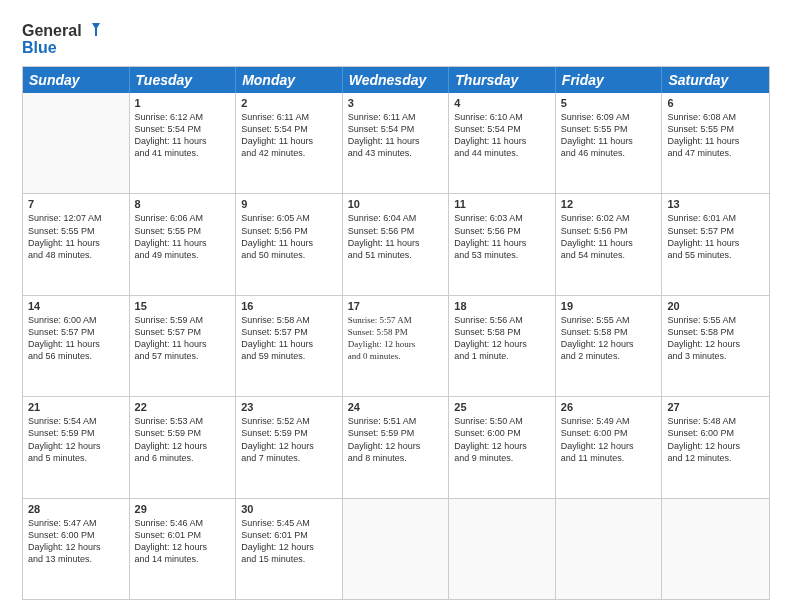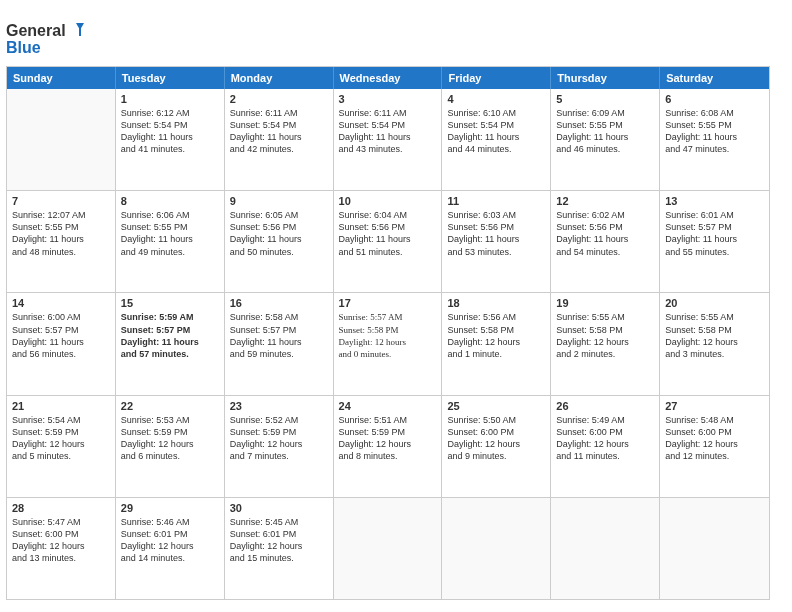--- a/index.html
+++ b/index.html
@@ -6,21 +6,21 @@
     body {
       width: 792px;
       height: 612px;
       background: #fff;
       font-family: Arial, sans-serif;
       overflow: hidden;
     }
     .page {
       width: 792px;
       height: 612px;
-      padding: 18px 22px 12px 6px;
+      padding: 18px 22px 12px 22px;
       display: flex;
       flex-direction: column;
     }
     .header {
       display: flex;
       align-items: flex-start;
       justify-content: space-between;
       margin-bottom: 8px;
     }
     .logo {
@@ -51,25 +51,26 @@
       flex-direction: column;
       border: 1px solid #ccc;
     }
     .cal-header-row {
       display: grid;
       grid-template-columns: repeat(7, 1fr);
       background: #2176c7;
     }
     .cal-header-cell {
       color: #fff;
-      font-size: 11px;
+      font-size: 14px;
       font-weight: bold;
       padding: 5px 6px;
       text-align: left;
       border-right: 1px solid #4a94d8;
+      font-style: italic;
     }
     .cal-header-cell:last-child { border-right: none; }
     .cal-body {
       flex: 1;
       display: flex;
       flex-direction: column;
     }
     .cal-week {
       flex: 1;
       display: grid;
@@ -120,22 +121,22 @@
       <div class="title-location"></div>
     </div>
   </div>
 
   <div class="calendar">
     <div class="cal-header-row">
     <div class="cal-header-cell">Sunday</div>
         <div class="cal-header-cell">Tuesday</div>
         <div class="cal-header-cell">Monday</div>
         <div class="cal-header-cell">Wednesday</div>
+        <div class="cal-header-cell">Thursday</div>
         <div class="cal-header-cell">Friday</div>
-        <div class="cal-header-cell">Thursday</div>
         <div class="cal-header-cell">Saturday</div>
       </div>
     <div class="cal-body">
     <div class="cal-week">
           <div class="cal-cell empty-cell"></div>
           <div class="cal-cell">
             <span class="cal-day-num">1</span>
             <div class="cal-cell-info" style="white-space: pre-line;">Sunrise: 6:12 AM
 Sunset: 5:54 PM
 Daylight: 11 hours
@@ -231,21 +232,21 @@
         <div class="cal-week">
           <div class="cal-cell">
             <span class="cal-day-num">14</span>
             <div class="cal-cell-info" style="white-space: pre-line;">Sunrise: 6:00 AM
 Sunset: 5:57 PM
 Daylight: 11 hours
 and 56 minutes.</div>
           </div>
           <div class="cal-cell">
             <span class="cal-day-num">15</span>
-            <div class="cal-cell-info" style="white-space: pre-line; font-weight: bold;">Sunrise: 5:59 AM
+            <div class="cal-cell-info" style="white-space: pre-line;">Sunrise: 5:59 AM
 Sunset: 5:57 PM
 Daylight: 11 hours
 and 57 minutes.</div>
           </div>
           <div class="cal-cell">
             <span class="cal-day-num">16</span>
             <div class="cal-cell-info" style="white-space: pre-line;">Sunrise: 5:58 AM
 Sunset: 5:57 PM
 Daylight: 11 hours
 and 59 minutes.</div>

